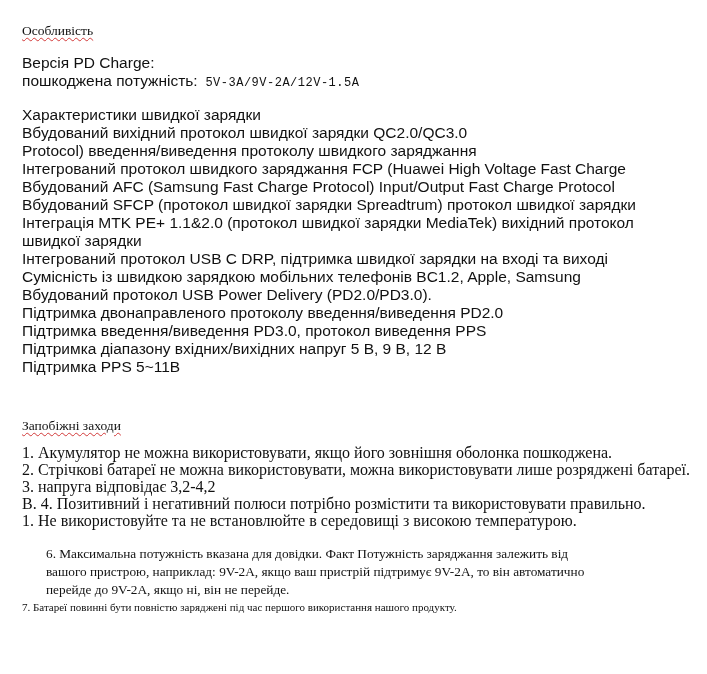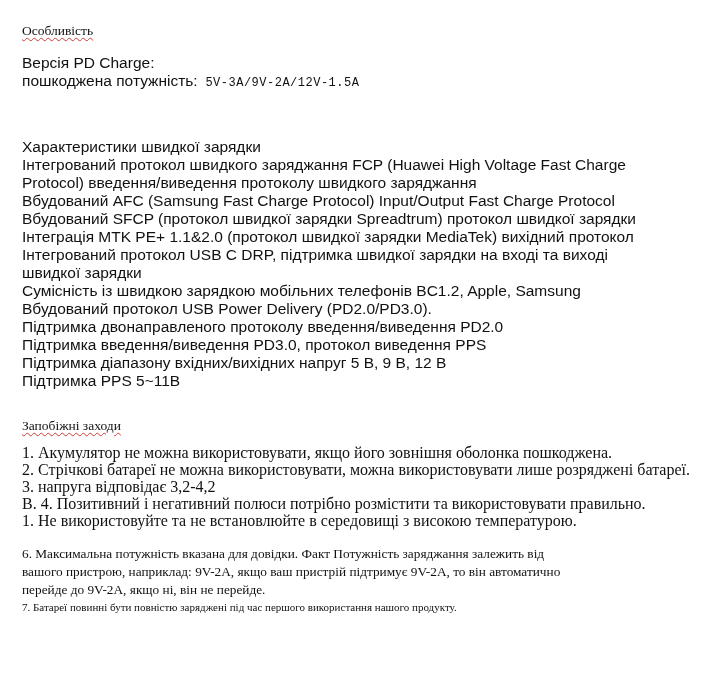--- a/index.html
+++ b/index.html
@@ -44,21 +44,20 @@
     .pd-block .small {
       font-size: 12px;
       letter-spacing: 0.5px;
       font-family: Liberation Mono, monospace;
     }
     .features {
       position: absolute;
       top: 106px;
       font-size: 15.5px;
       line-height: 18px;
-      margin-top: 32px;
     }
     .features .line { white-space: nowrap; }
     .heading2 {
       position: absolute;
       top: 418px;
       font-size: 13.5px;
       line-height: 16px;
       white-space: nowrap;
     }
     .precautions {
@@ -66,20 +65,21 @@
       top: 444px;
       font-size: 16px;
       line-height: 17px;
     }
     .precautions .line { white-space: nowrap; }
     .note6 {
       position: absolute;
       top: 545px;
       font-size: 13.3px;
       line-height: 18px;
+      margin-left: 24px;
     }
     .note6 .line { white-space: nowrap; }
     .note7 {
       position: absolute;
       top: 598px;
       font-size: 11px;
       line-height: 18px;
       white-space: nowrap;
     }
     .squiggle {
@@ -99,27 +99,28 @@
 
   <div class="pd-block sans">
     <div class="line">Версія PD Charge:</div>
     <div class="line">
       <span>пошкоджена потужність:</span><span class="small"> 5V-3A/9V-2A/12V-1.5A</span>
     </div>
   </div>
 
   <div class="features sans">
     <div class="line">Характеристики швидкої зарядки</div>
+    <div class="line">Вбудований вихідний протокол швидкої зарядки QC2.0/QC3.0</div>
+    <div class="line">Protocol) введення/виведення протоколу швидкого заряджання</div>
     <div class="line">Інтегрований протокол швидкого заряджання FCP (Huawei High Voltage Fast Charge</div>
-    <div class="line">Protocol) введення/виведення протоколу швидкого заряджання</div>
     <div class="line">Вбудований AFC (Samsung Fast Charge Protocol) Input/Output Fast Charge Protocol</div>
     <div class="line">Вбудований SFCP (протокол швидкої зарядки Spreadtrum) протокол швидкої зарядки</div>
     <div class="line">Інтеграція MTK PE+ 1.1&amp;2.0 (протокол швидкої зарядки MediaTek) вихідний протокол</div>
+    <div class="line">швидкої зарядки</div>
     <div class="line">Інтегрований протокол USB C DRP, підтримка швидкої зарядки на вході та виході</div>
-    <div class="line">швидкої зарядки</div>
     <div class="line">Сумісність із швидкою зарядкою мобільних телефонів BC1.2, Apple, Samsung</div>
     <div class="line">Вбудований протокол USB Power Delivery (PD2.0/PD3.0).</div>
     <div class="line">Підтримка двонаправленого протоколу введення/виведення PD2.0</div>
     <div class="line">Підтримка введення/виведення PD3.0, протокол виведення PPS</div>
     <div class="line">Підтримка діапазону вхідних/вихідних напруг 5 В, 9 В, 12 В</div>
     <div class="line">Підтримка PPS 5~11В</div>
   </div>
 
   <div class="heading2 serif">
     <span class="squiggle">Запобіжні заходи</span>

